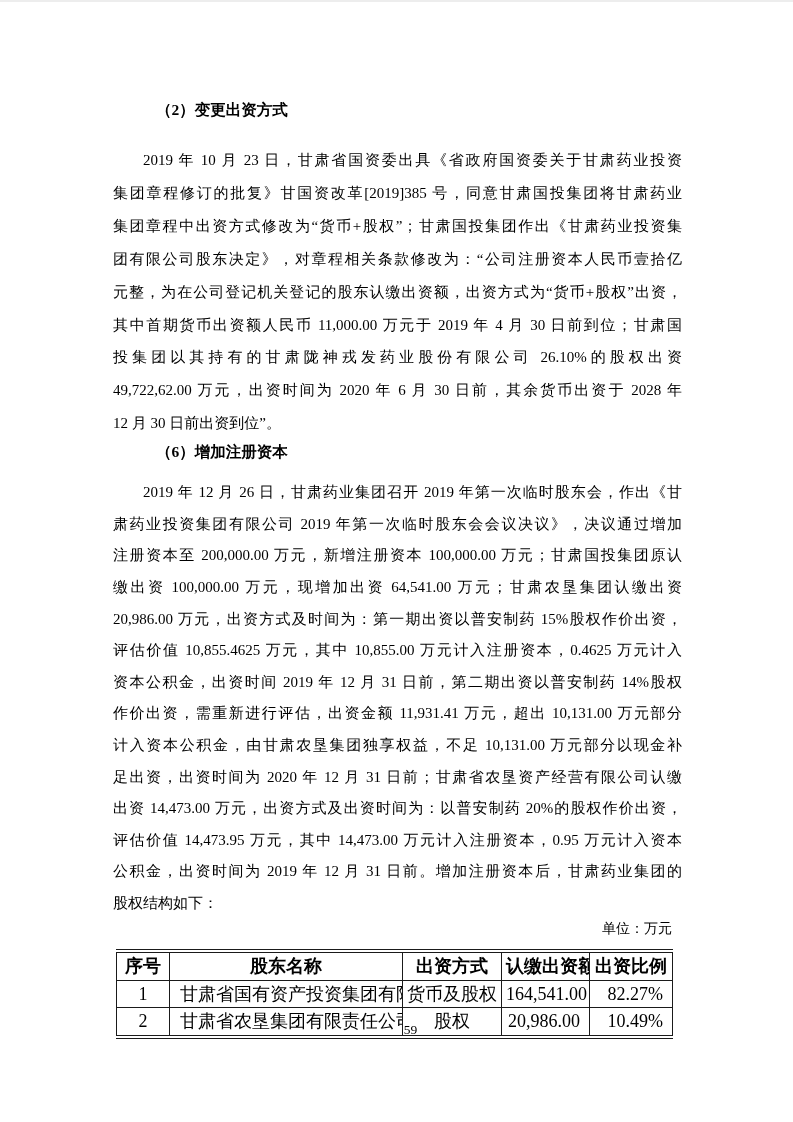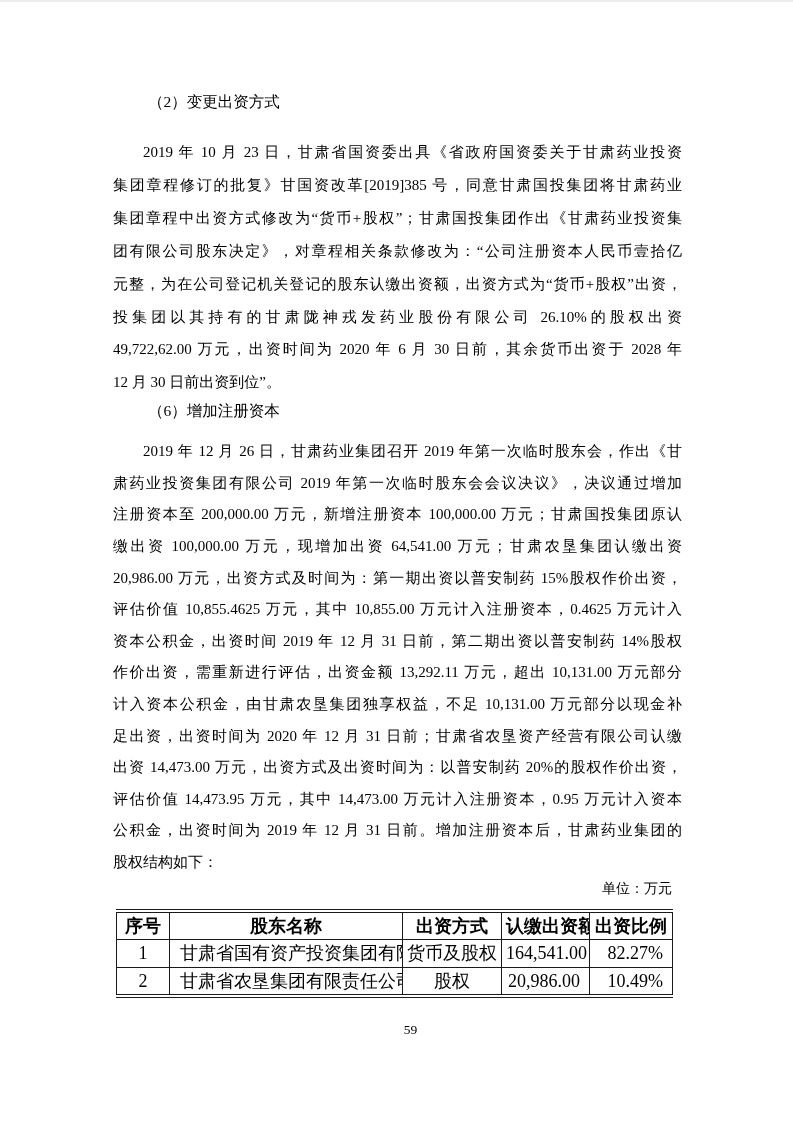--- a/index.html
+++ b/index.html
@@ -16,23 +16,23 @@
   }
   .scan-edge {
     position: absolute;
     top: 0; left: 0; right: 0;
     height: 2px;
     background: #ededed;
   }
   .heading {
     font-size: 15.5px;
     line-height: 20px;
-    font-weight: 400;
+    font-weight: 700;
     text-indent: 2em;
-    margin: 4px;
+    margin: 12px;
   }
   .para { margin: 0; }
   #para-a { margin-top: 24px; line-height: 32.9px; }
   #heading-3 { margin-top: 2px; }
   #para-b { margin-top: 15px; line-height: 31.6px; }
   .pline {
     font-size: 15px;
     text-align: justify;
     text-align-last: justify;
   }
@@ -82,36 +82,37 @@
   <div class="scan-edge"></div>
 
   <h3 class="heading" id="heading-2">（2）变更出资方式</h3>
 
   <div class="para" id="para-a">
     <div class="pline pfirst">2019 年 10 月 23 日，甘肃省国资委出具《省政府国资委关于甘肃药业投资</div>
     <div class="pline">集团章程修订的批复》甘国资改革[2019]385 号，同意甘肃国投集团将甘肃药业</div>
     <div class="pline">集团章程中出资方式修改为“货币+股权”；甘肃国投集团作出《甘肃药业投资集</div>
     <div class="pline">团有限公司股东决定》，对章程相关条款修改为：“公司注册资本人民币壹拾亿</div>
     <div class="pline">元整，为在公司登记机关登记的股东认缴出资额，出资方式为“货币+股权”出资，</div>
+    <div class="pline">其中首期货币出资额人民币 11,000.00 万元于 2019 年 4 月 30 日前到位；甘肃国</div>
     <div class="pline">投集团以其持有的甘肃陇神戎发药业股份有限公司 26.10%的股权出资</div>
     <div class="pline">49,722,62.00 万元，出资时间为 2020 年 6 月 30 日前，其余货币出资于 2028 年</div>
     <div class="pline plast">12 月 30 日前出资到位”。</div>
   </div>
 
   <h3 class="heading" id="heading-3">（6）增加注册资本</h3>
 
   <div class="para" id="para-b">
     <div class="pline pfirst">2019 年 12 月 26 日，甘肃药业集团召开 2019 年第一次临时股东会，作出《甘</div>
     <div class="pline">肃药业投资集团有限公司 2019 年第一次临时股东会会议决议》，决议通过增加</div>
     <div class="pline">注册资本至 200,000.00 万元，新增注册资本 100,000.00 万元；甘肃国投集团原认</div>
     <div class="pline">缴出资 100,000.00 万元，现增加出资 64,541.00 万元；甘肃农垦集团认缴出资</div>
     <div class="pline">20,986.00 万元，出资方式及时间为：第一期出资以普安制药 15%股权作价出资，</div>
     <div class="pline">评估价值 10,855.4625 万元，其中 10,855.00 万元计入注册资本，0.4625 万元计入</div>
     <div class="pline">资本公积金，出资时间 2019 年 12 月 31 日前，第二期出资以普安制药 14%股权</div>
-    <div class="pline">作价出资，需重新进行评估，出资金额 13,292.11 万元，超出 10,131.00 万元部分</div>
+    <div class="pline">作价出资，需重新进行评估，出资金额 11,931.41 万元，超出 10,131.00 万元部分</div>
     <div class="pline">计入资本公积金，由甘肃农垦集团独享权益，不足 10,131.00 万元部分以现金补</div>
     <div class="pline">足出资，出资时间为 2020 年 12 月 31 日前；甘肃省农垦资产经营有限公司认缴</div>
     <div class="pline">出资 14,473.00 万元，出资方式及出资时间为：以普安制药 20%的股权作价出资，</div>
     <div class="pline">评估价值 14,473.95 万元，其中 14,473.00 万元计入注册资本，0.95 万元计入资本</div>
     <div class="pline">公积金，出资时间为 2019 年 12 月 31 日前。增加注册资本后，甘肃药业集团的</div>
     <div class="pline plast">股权结构如下：</div>
   </div>
 
   <div class="unit-label">单位：万元</div>
 

